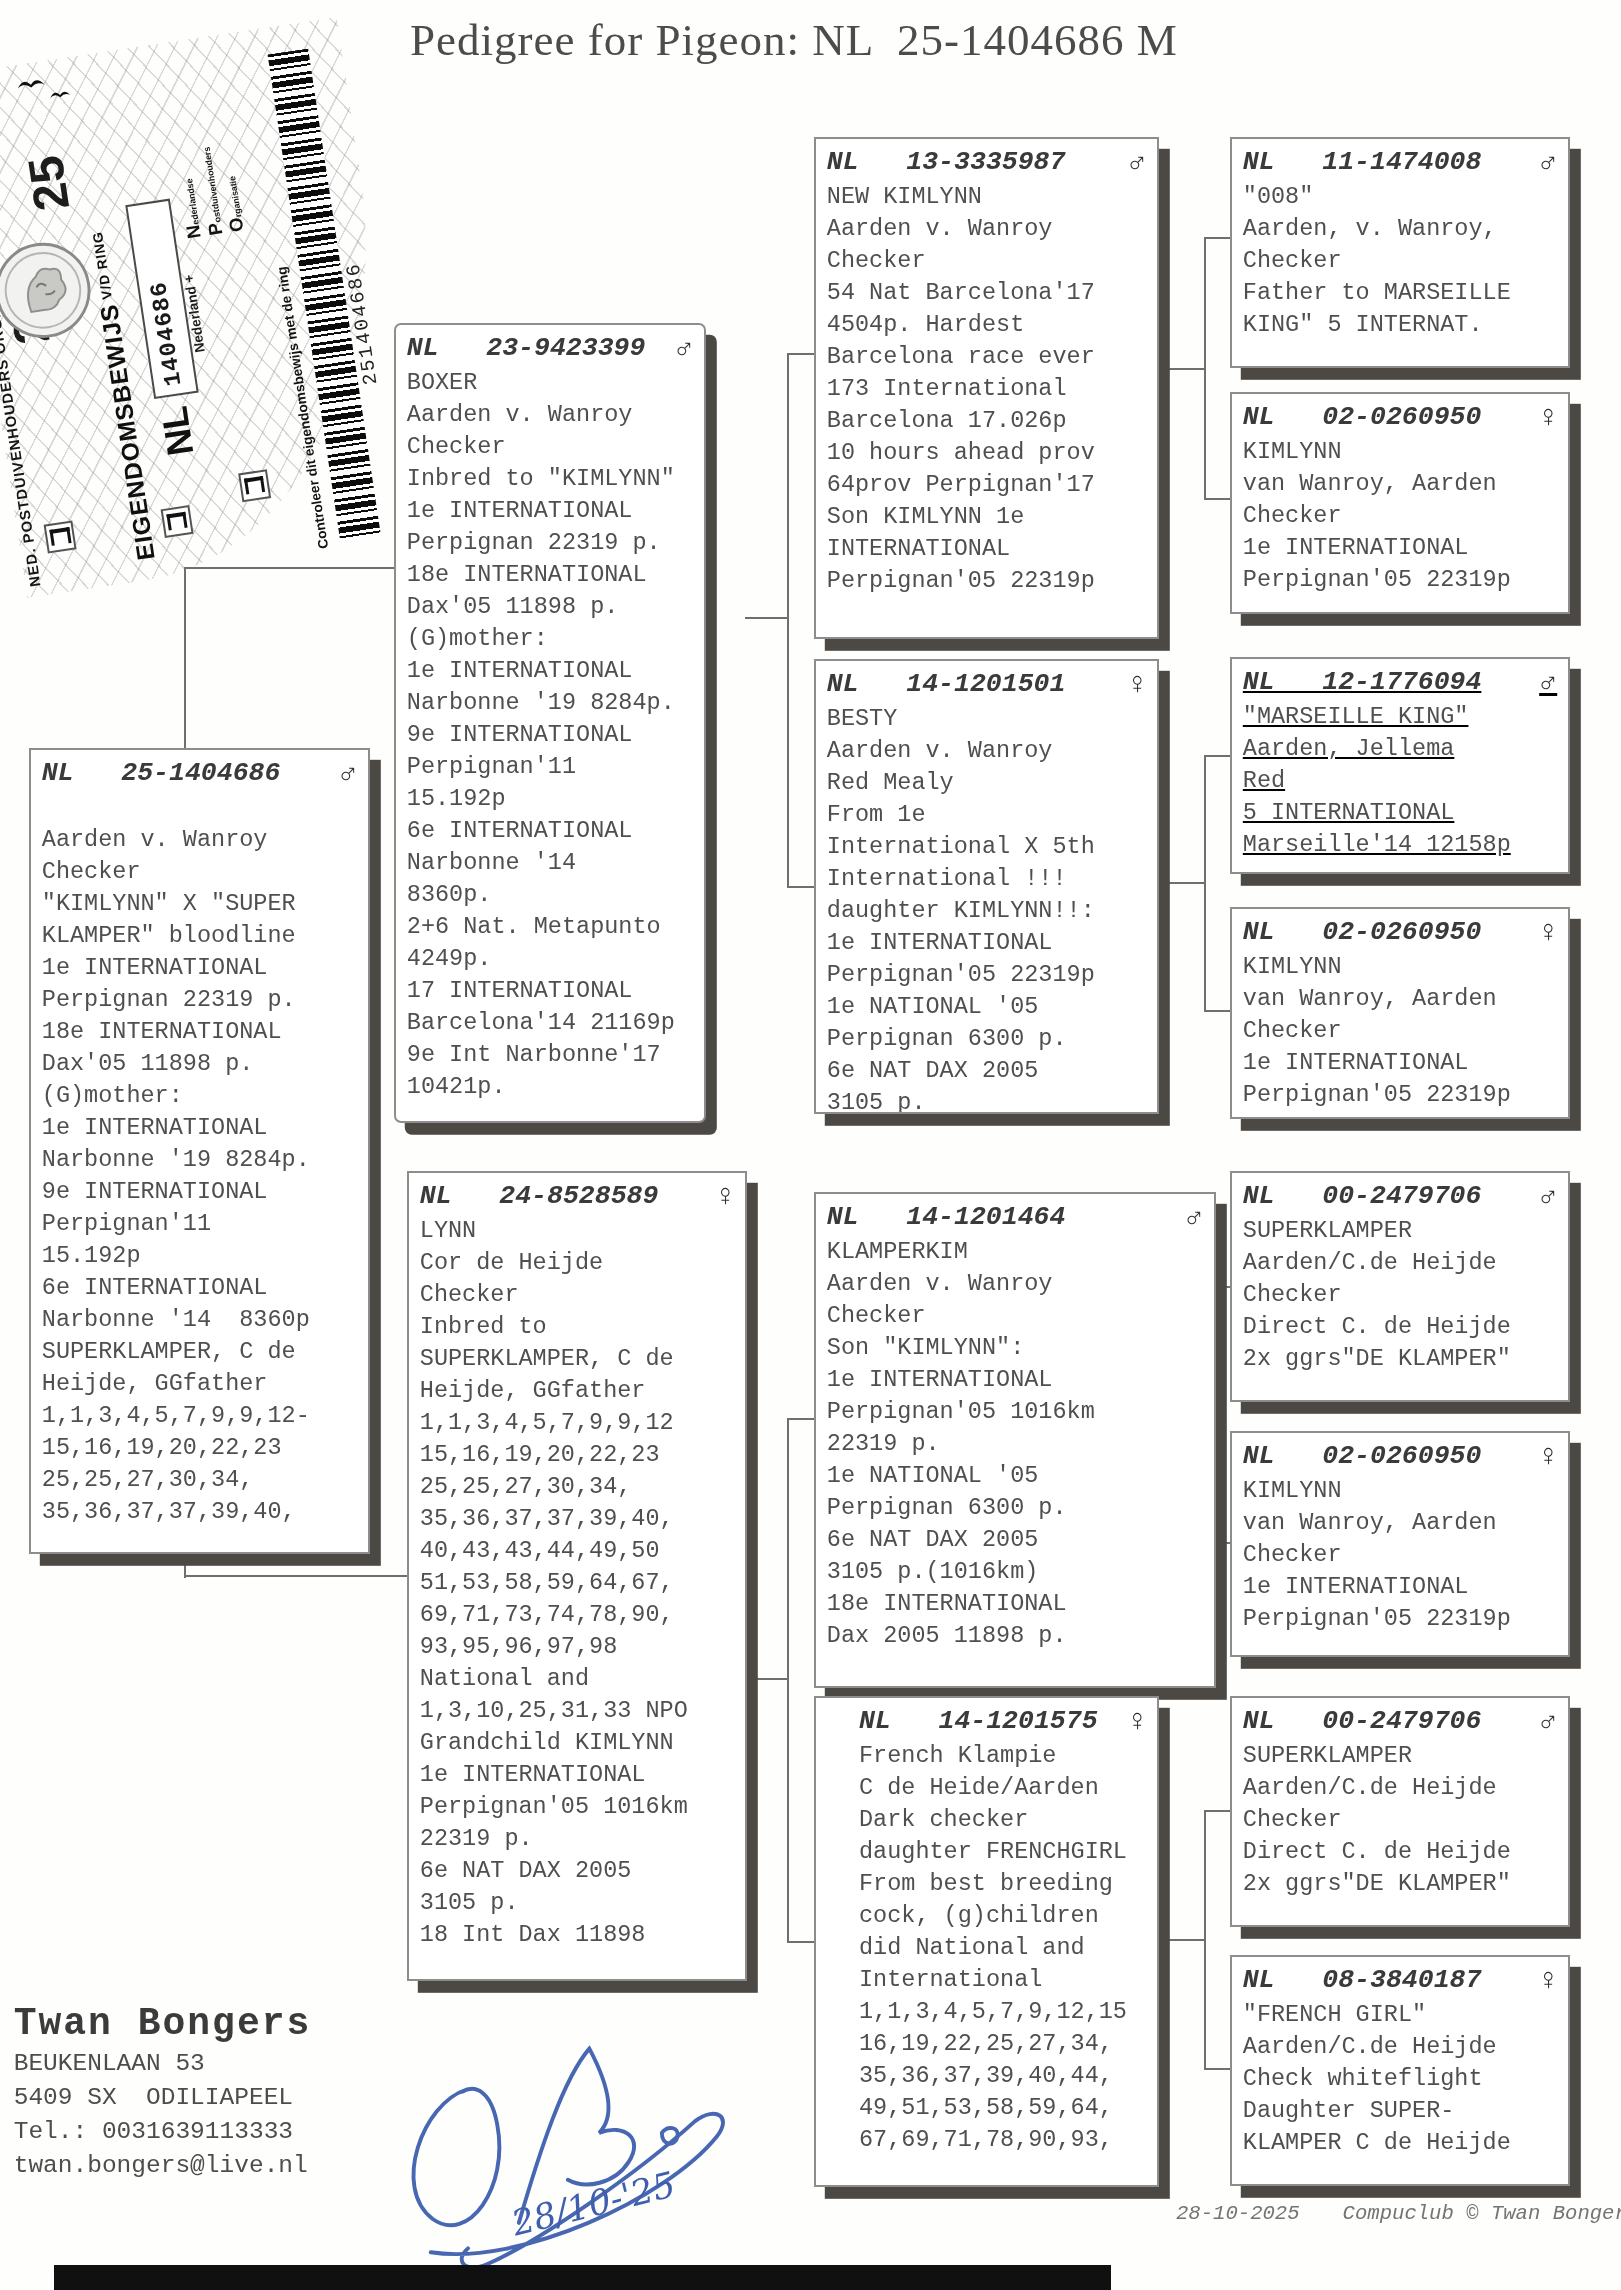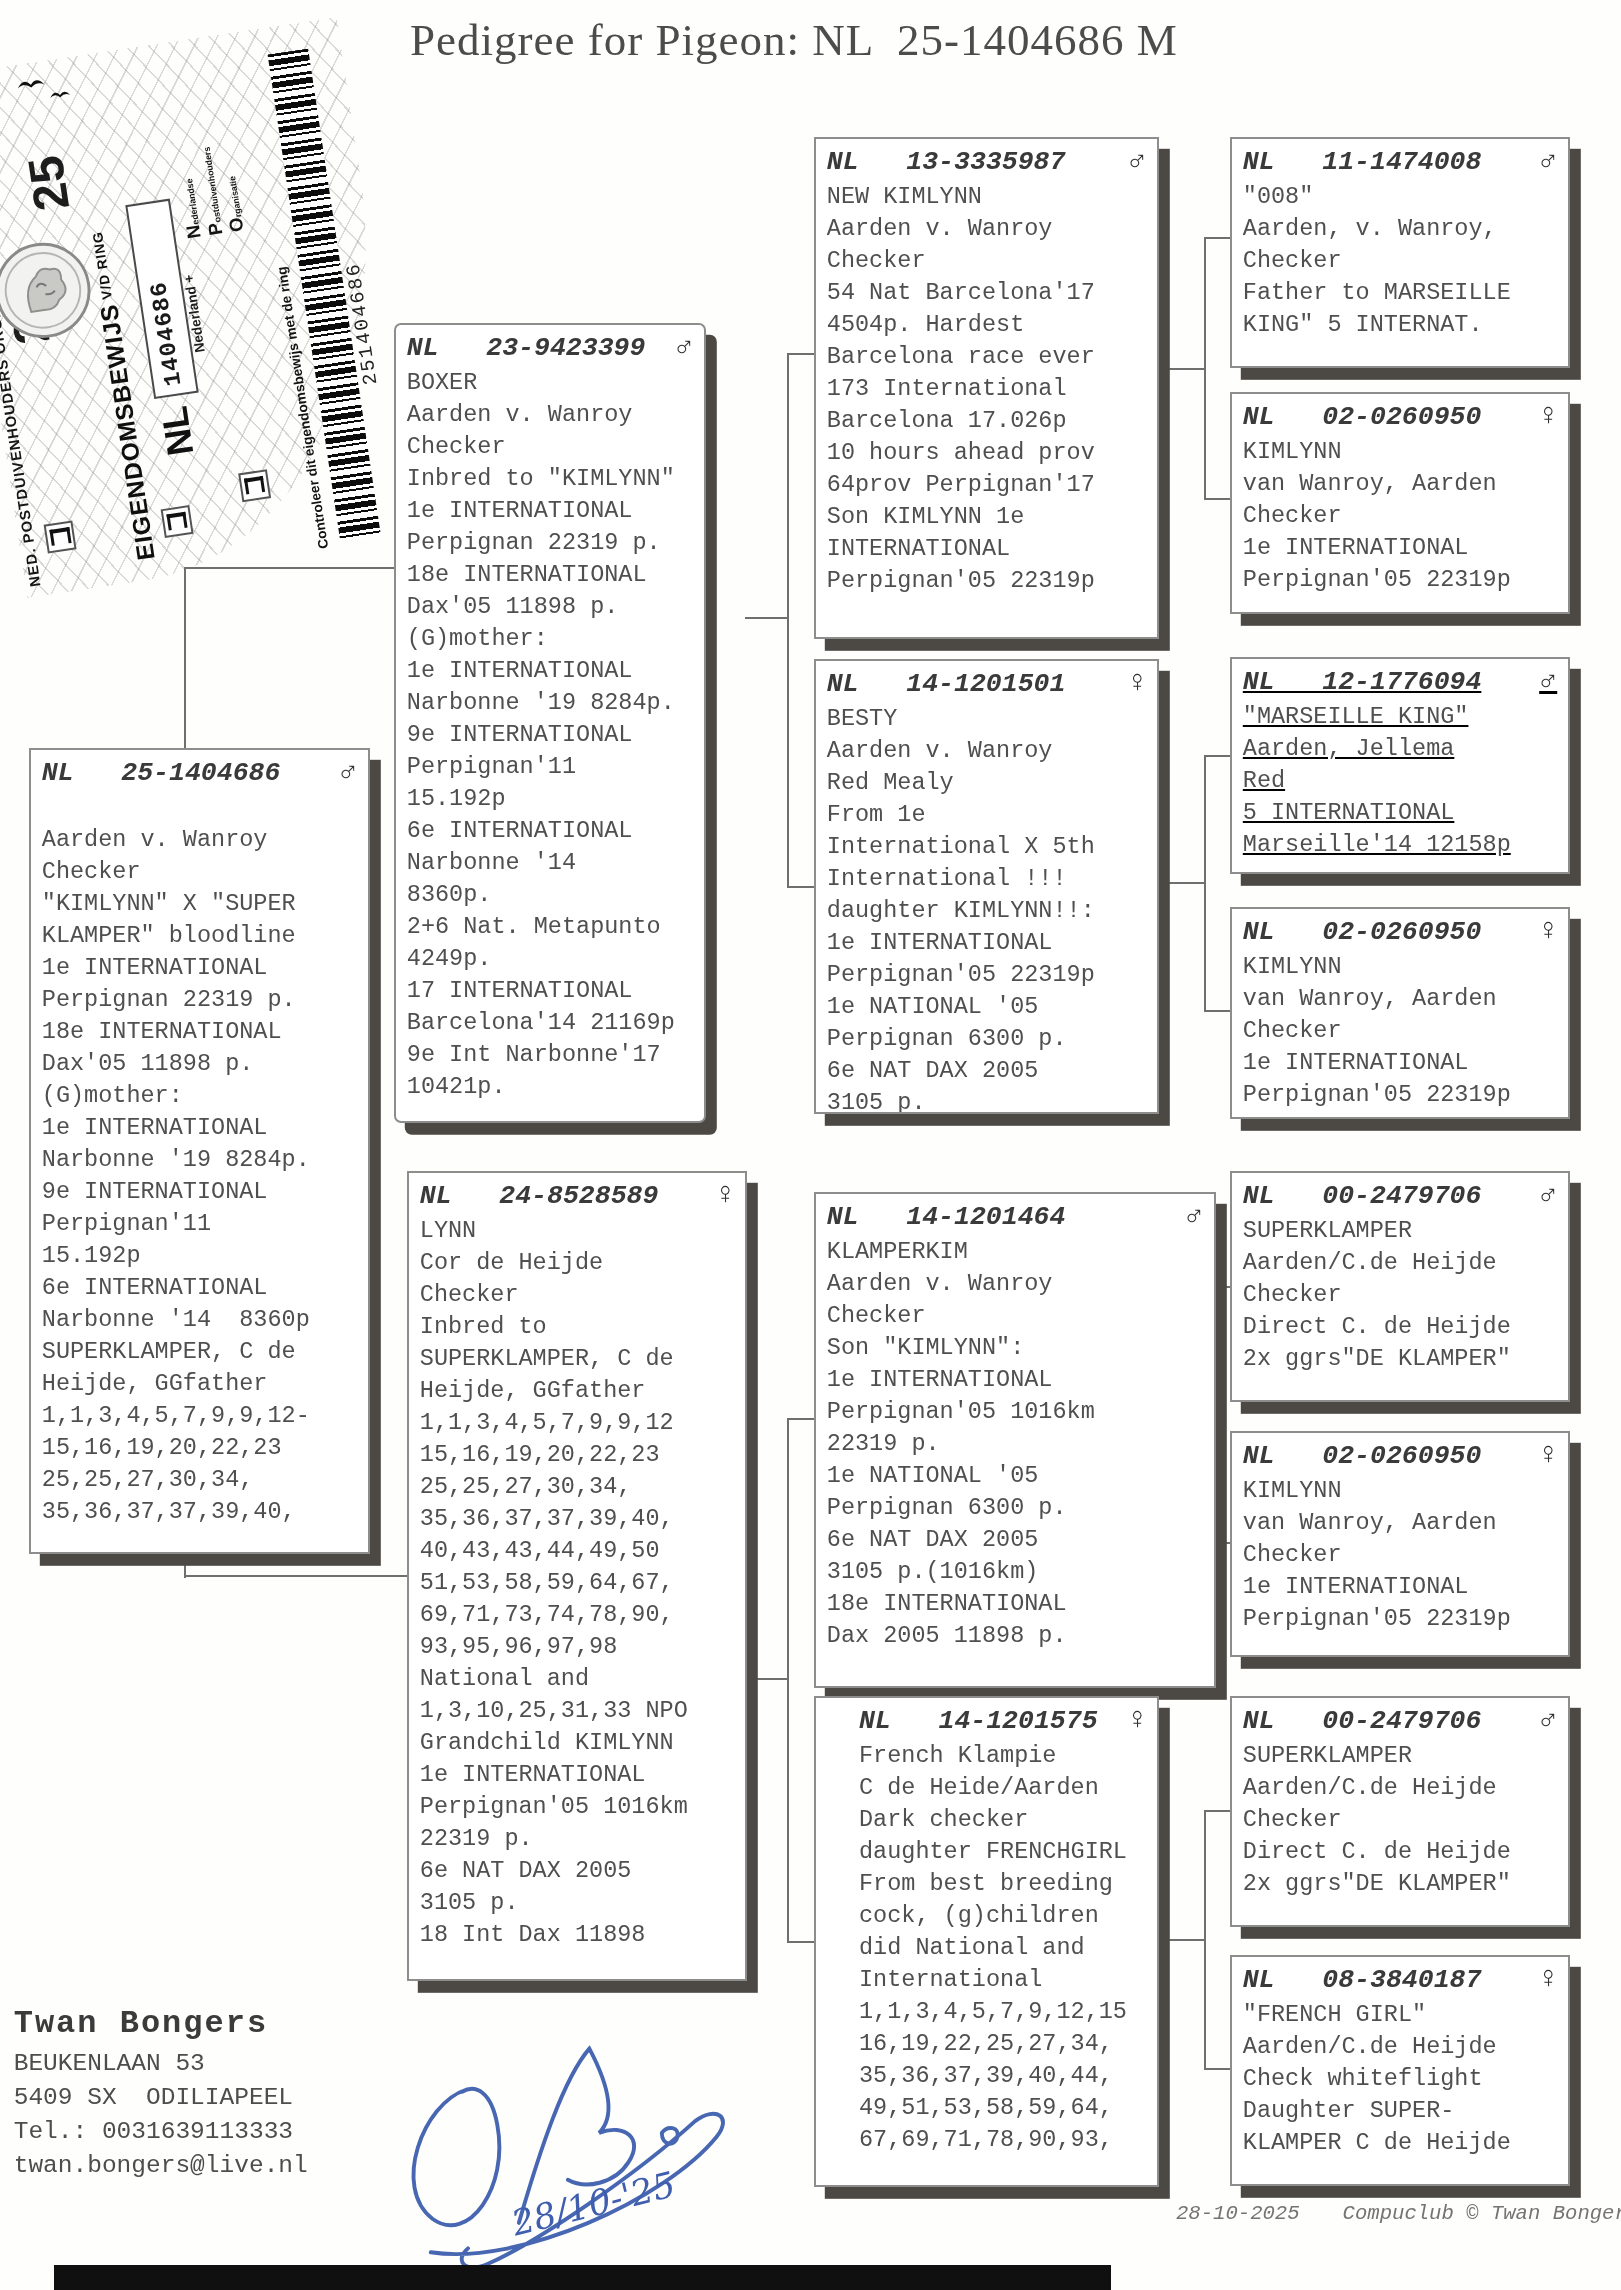--- a/index.html
+++ b/index.html
@@ -3,28 +3,28 @@
 <meta charset="utf-8">
 <style>
   html,body{margin:0;padding:0;background:#efefef;}
   .page{position:relative;width:1621px;height:2291px;background:#fefefd;overflow:hidden;
         font-family:"Liberation Mono","DejaVu Sans Mono",monospace;}
   .title{position:absolute;left:410px;top:13.7px;font-family:Liberation Serif, serif;
          font-size:45px;color:#4c4c4c;letter-spacing:1px;white-space:pre;}
   
   .pbox{position:absolute;background:#fff;border:2px solid #8d8d8d;box-sizing:border-box;
         box-shadow:10.8px 11.8px 0 0 #4c4843;padding:4.9px 10.8px;overflow:hidden;}
-  .pbox .head{display:flex;justify-content:space-between;align-items:flex-start;
+  .pbox .head{display:flex;justify-content:space-between;align-items:flex-end;
         font-weight:bold;font-style:italic;font-size:26.5px;color:#3a3a3a;white-space:pre;line-height:37px;}
   .sex{font-style:normal;font-size:30px;font-weight:bold;color:#2f2f2f;line-height:35px;}
   .bline{font-size:23.5px;line-height:32px;color:#4f4f4f;white-space:pre;}
   .cline{position:absolute;background:#6f6f6f;}
   
   .breeder{position:absolute;left:13.7px;top:2000px;}
-  .breeder .name{font-size:32px;font-weight:bold;color:#3b3b3b;letter-spacing:2px;line-height:47px;}
+  .breeder .name{font-size:38px;font-weight:bold;color:#3b3b3b;letter-spacing:2px;line-height:47px;}
   .breeder .line{font-size:24.5px;line-height:34px;color:#4d4d4d;white-space:pre;}
   .footer{position:absolute;left:1176px;top:2202px;font-style:italic;font-size:20.6px;color:#767472;
           white-space:pre;display:flex;gap:43px;}
   .blackbar{position:absolute;left:54px;top:2265px;width:1057px;height:25.5px;background:#101010;}
   
   .signature{position:absolute;left:372px;top:2031px;}
   .sigdate{position:absolute;left:510px;top:2184px;transform:rotate(-14deg);color:#3f5fae;
            font-family:"DejaVu Serif","Liberation Serif",serif;font-style:italic;font-size:35px;white-space:pre;}
   
   .stamp{position:absolute;left:-13.7px;top:43px;width:392px;height:529px;transform:rotate(-8.5deg);}

